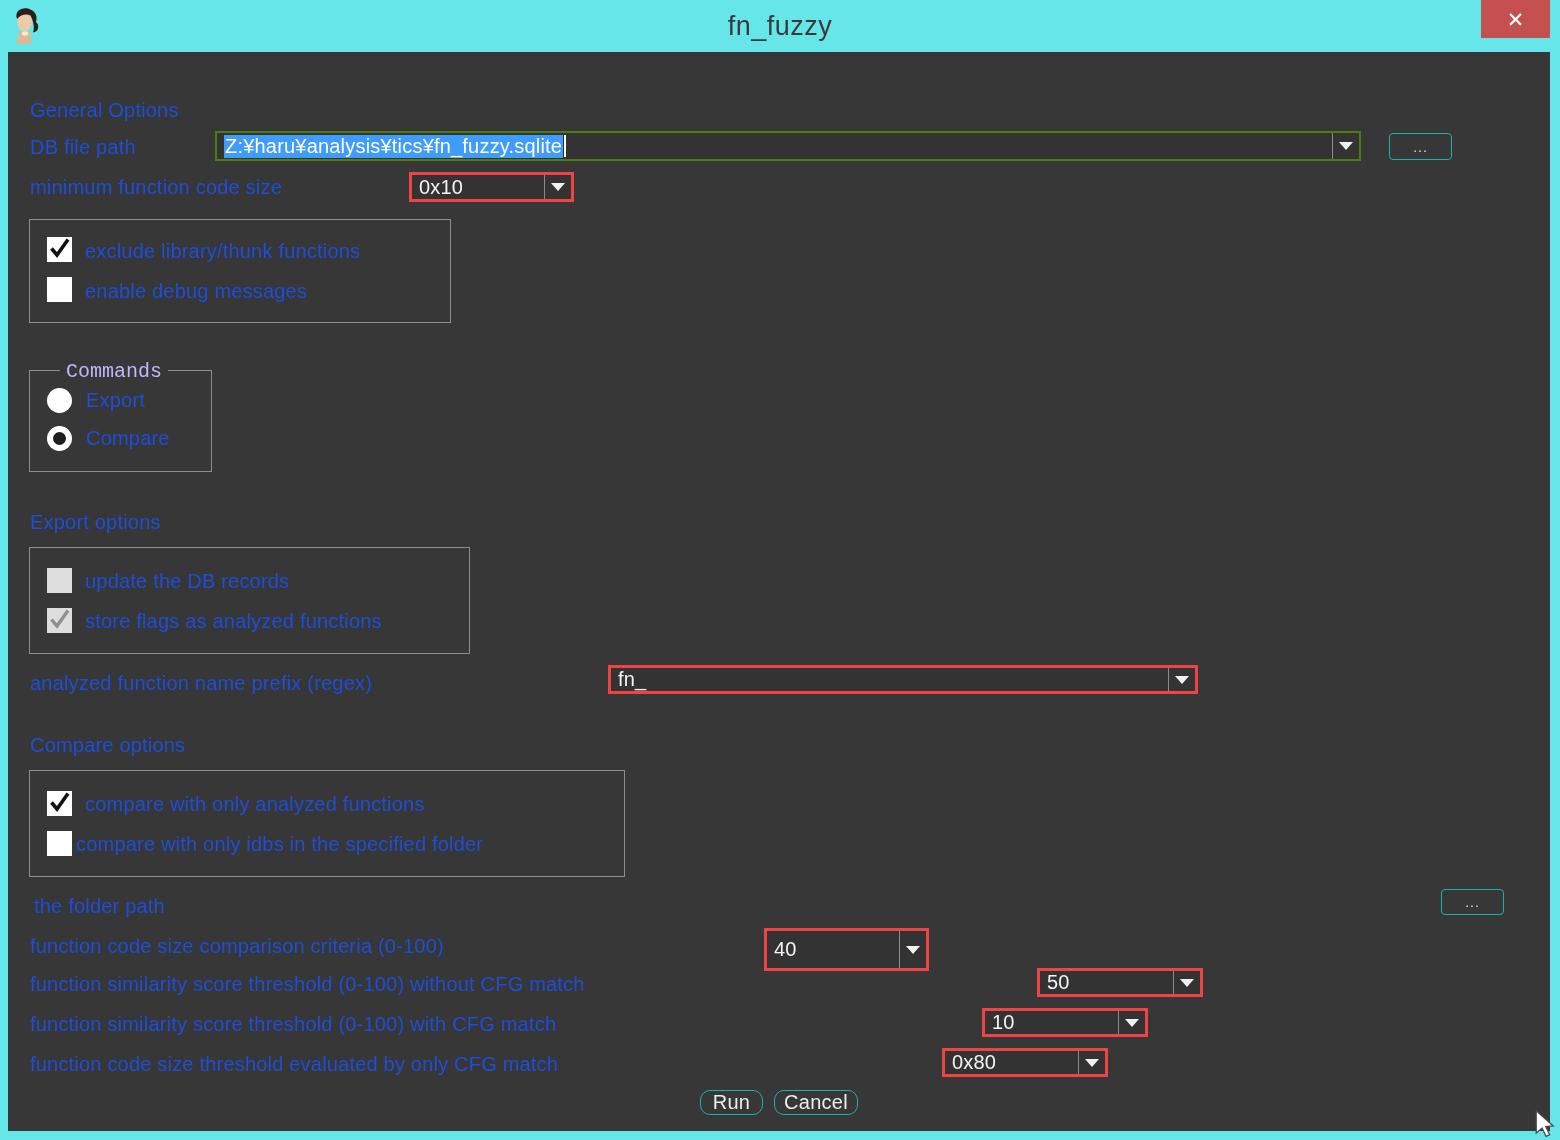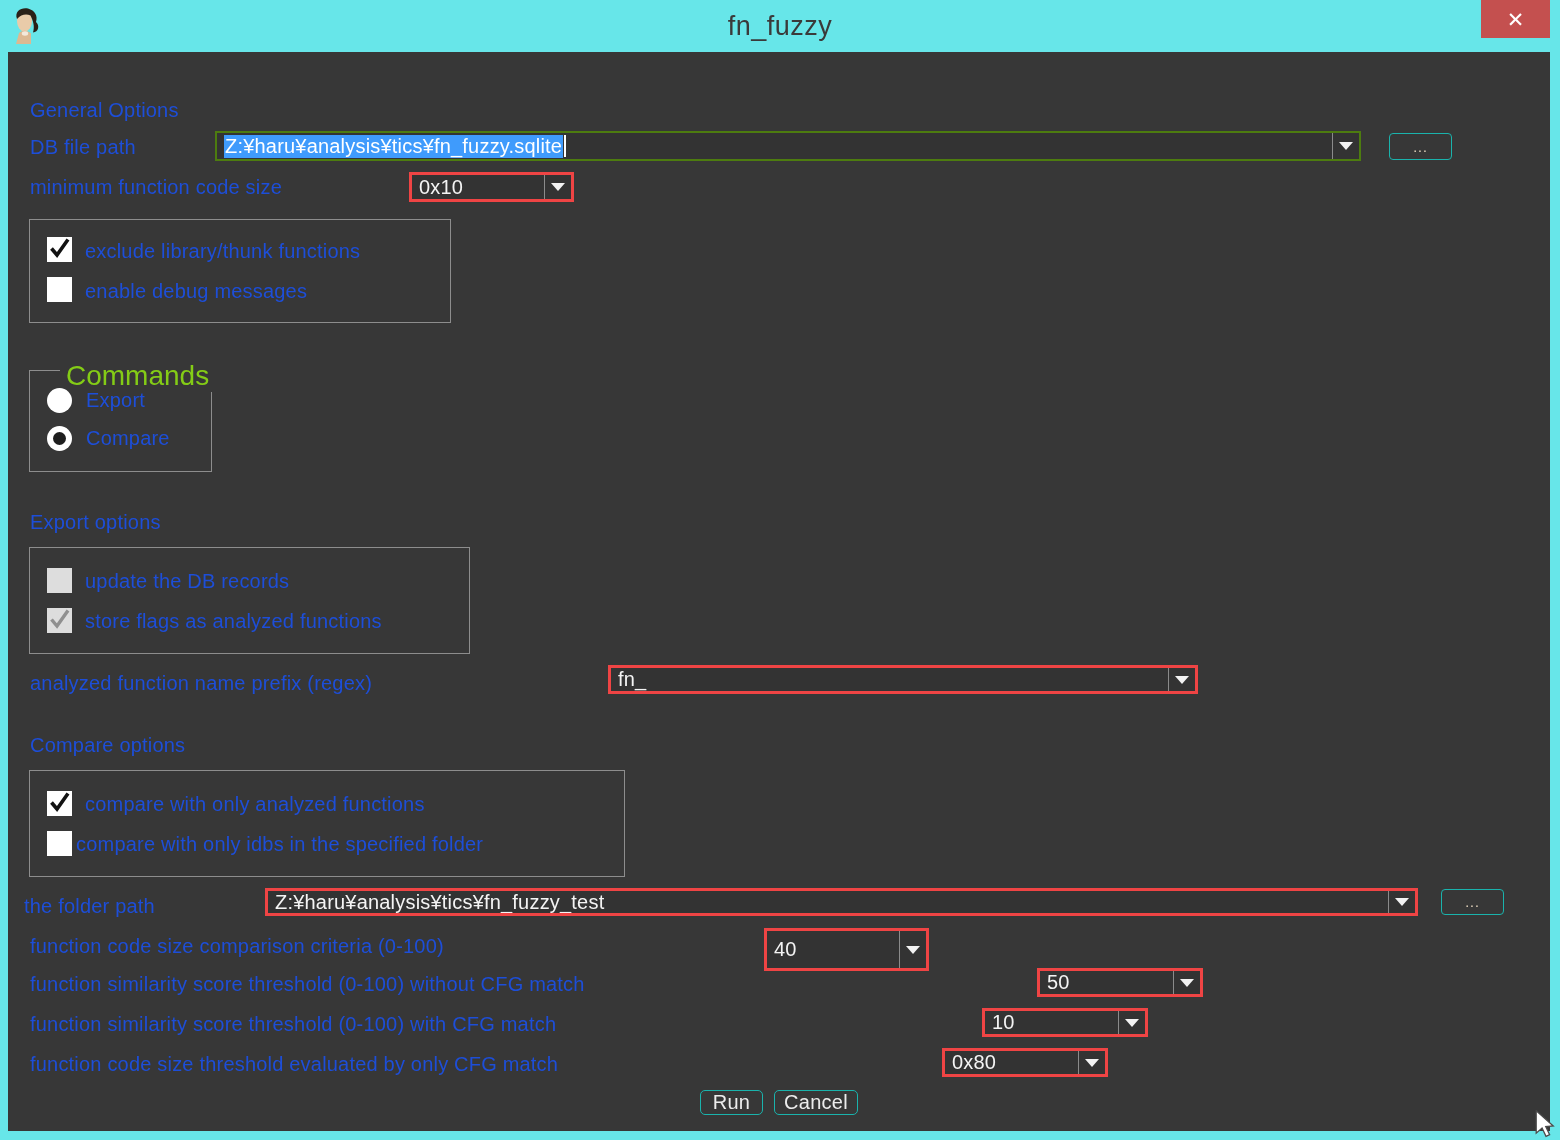--- a/index.html
+++ b/index.html
@@ -21,22 +21,22 @@
     cursor:default;
   }
   .close-btn span{color:#ffffff;font-size:21px;line-height:1;}
   .body{position:absolute;left:8px;top:52px;width:1542px;height:1079px;background:#373737;}
   .lbl{
     position:absolute;color:#1d4ed8;font-size:20px;white-space:nowrap;
     letter-spacing:0.2px;
   }
   .groupbox{position:absolute;border:1px solid #8d8d8d;}
   .legend{
-    position:absolute;background:#373737;padding:0 6px;color:#84cc16;
-    font-size:28px;white-space:nowrap;
+    position:absolute;background:#373737;padding:0 6px;color:#c4b5fd;
+    font-size:20px;white-space:nowrap;font-family:Liberation Mono, monospace;
   }
   .combo{
     position:absolute;background:#333333;border:3px solid #ef4444;
     display:flex;align-items:stretch;box-sizing:border-box;
   }
   .combo.focused{border:2px solid #4d7c0f;}
   .combo .txt{
     flex:1;display:flex;align-items:center;padding:0 7px;color:#f4f4f4;
     font-size:20px;white-space:nowrap;overflow:hidden;letter-spacing:0.2px;
   }
@@ -53,21 +53,21 @@
   .checkbox{position:absolute;width:25px;height:25px;background:#ffffff;}
   .checkbox.disabled{background:#dddddd;}
   .checkbox svg{position:absolute;left:0;top:-2px;width:25px;height:27px;display:block;}
   .radio{position:absolute;width:25px;height:25px;border-radius:50%;background:#ffffff;}
   .radio .dot{
     position:absolute;left:6px;top:6px;width:13px;height:13px;border-radius:50%;
     background:#1e1e1e;display:none;
   }
   .radio.selected .dot{display:block;}
   .btn{
-    position:absolute;border:1px solid #1ab3ac;border-radius:5px;background:transparent;
+    position:absolute;border:1px solid #1ab3ac;border-radius:10px;background:transparent;
     color:#ececec;font-size:20px;display:flex;align-items:center;justify-content:center;
     box-sizing:border-box;letter-spacing:0.3px;
   }
   .browse{font-size:14px;letter-spacing:1px;color:#e8d8c0;border-radius:4px;}
   .cursor{position:absolute;left:1534px;top:1110px;width:24px;height:28px;}
 </style>
 </head>
 <body>
 
 <div class="window">
@@ -151,27 +151,21 @@
   <div class="groupbox" style="left:29px;top:770px;width:594px;height:105px;"></div>
   <span class="checkbox" style="left:47px;top:791px;">
     <svg viewBox="0 0 25 25">
         <path d="M4.5,12.5 L10,19 L21,3.5" stroke="#121212" stroke-width="3.6" fill="none"></path>
       </svg>
   </span>
   <div class="lbl" style="left:85px;top:793px;">compare with only analyzed functions</div>
   <span class="checkbox" style="left:47px;top:831px;"></span>
   <div class="lbl" style="left:76px;top:833px;">compare with only idbs in the specified folder</div>
 
-  <div class="lbl" style="left:24px;top:895px;">the folder path</div>
-  <div class="combo" style="left:265px;top:888px;width:1153px;height:28px;">
-    <span class="txt">Z:¥haru¥analysis¥tics¥fn_fuzzy_test</span>
-    <span class="arrow-zone">
-        <span class="arr"></span>
-      </span>
-  </div>
+  <div class="lbl" style="left:34px;top:895px;">the folder path</div>
   <div class="btn browse" style="left:1441px;top:889px;width:63px;height:26px;">...</div>
 
   <div class="lbl" style="left:30px;top:935px;">function code size comparison criteria (0-100)</div>
   <div class="combo" style="left:764px;top:928px;width:165px;height:43px;">
     <span class="txt">40</span>
     <span class="arrow-zone">
         <span class="arr"></span>
       </span>
   </div>
 

